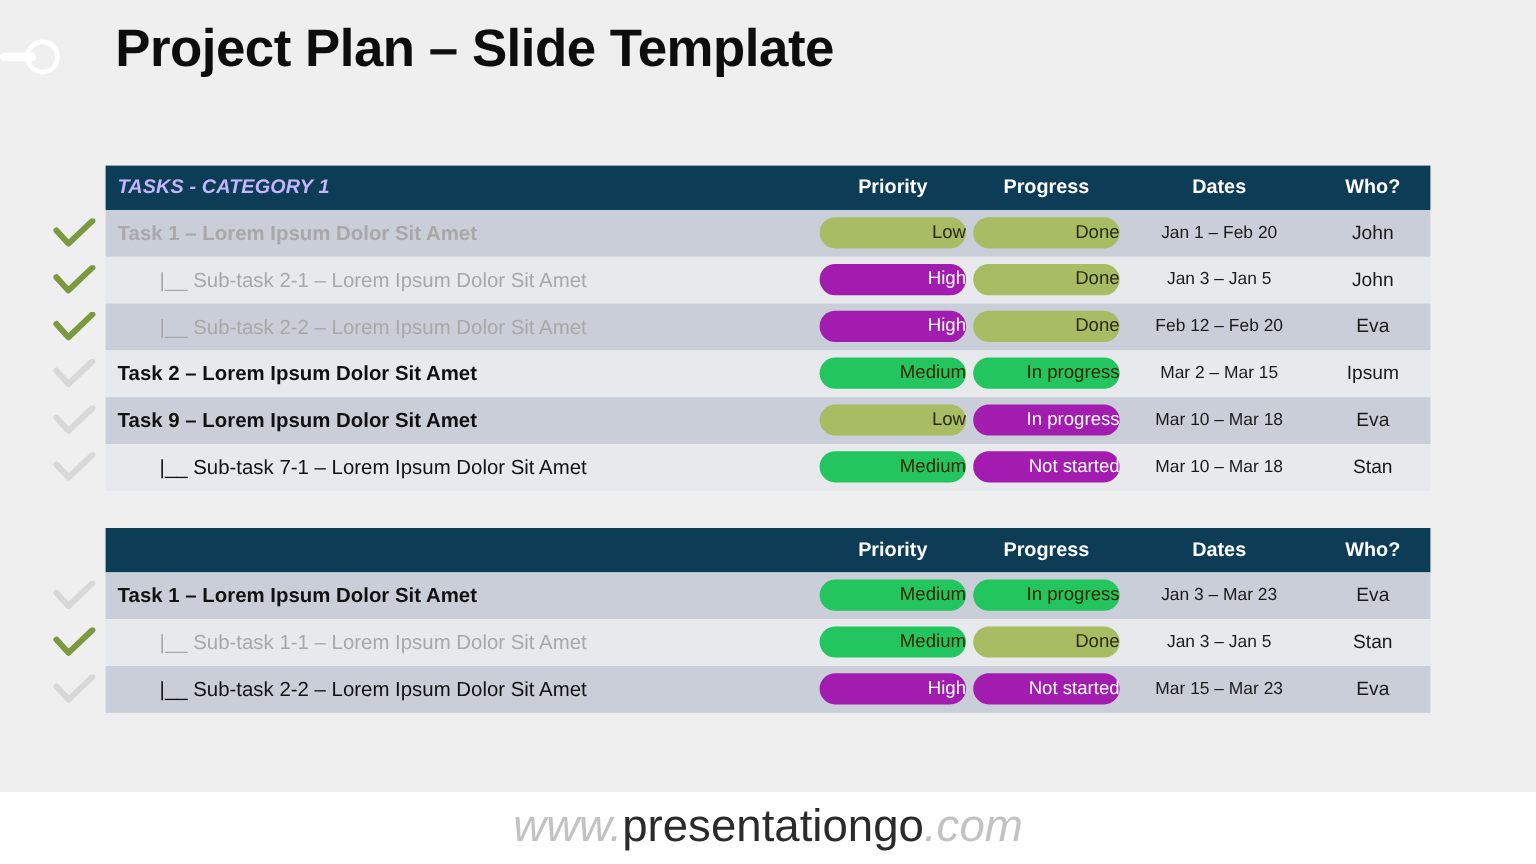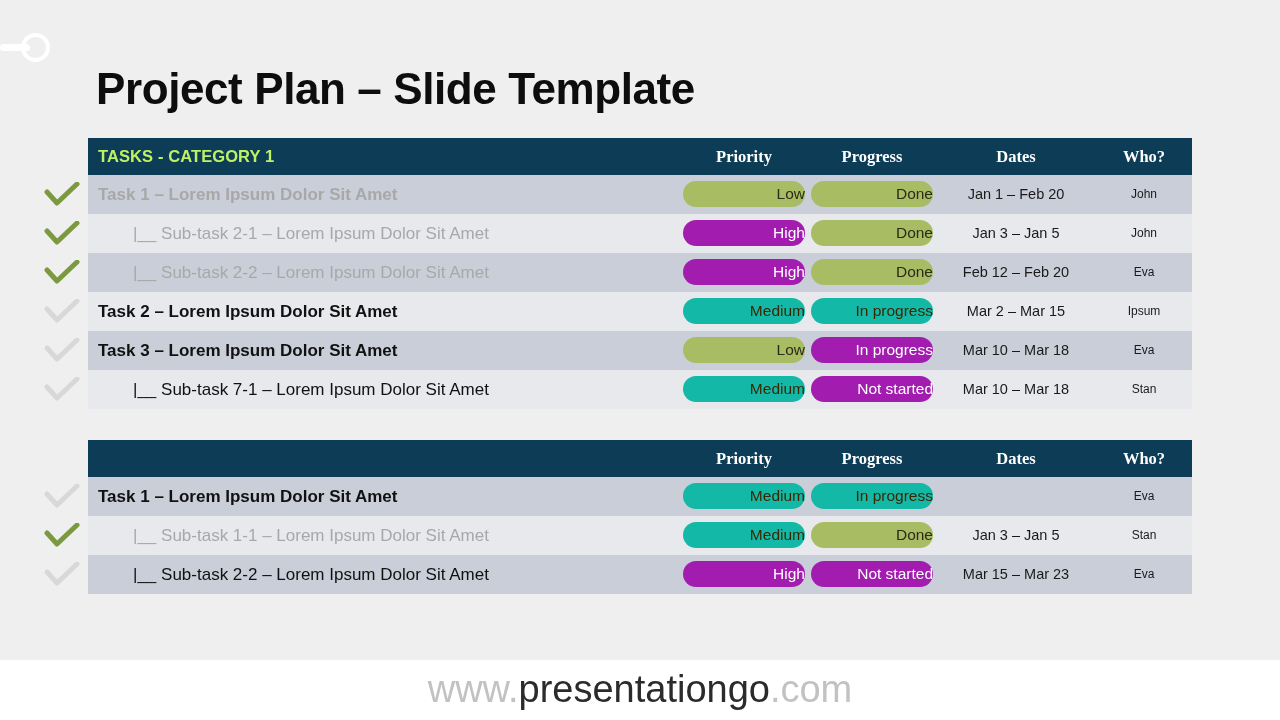--- a/index.html
+++ b/index.html
@@ -55,21 +55,20 @@
   
   .slide-title {
     position: absolute;
     left: 96px;
     top: 16px;
     font-size: 44px;
     font-weight: bold;
     color: #0d0d0d;
     letter-spacing: -0.4px;
     white-space: nowrap;
-    margin-top: 48px;
   }
 
   
   .table-block {
     position: absolute;
     left: 88px;
     width: 1104px;
   }
   #table-1 { top: 138px; }
   #table-2 { top: 440px; }
@@ -80,33 +79,33 @@
     background: #0c3c56;
   }
   .thead .cat-label {
     position: absolute;
     left: 10px;
     top: 0;
     height: 37px;
     line-height: 37px;
     font-size: 16.5px;
     font-weight: bold;
-    color: #bef264;
+    color: #c4b5fd;
     letter-spacing: 0.1px;
+    font-style: italic;
   }
   .thead .col-label {
     position: absolute;
     top: 0;
     height: 37px;
     line-height: 37px;
     font-size: 16.5px;
     font-weight: bold;
     color: #ffffff;
     text-align: center;
-    font-family: Liberation Serif, serif;
   }
 
   
   .c-priority { left: 595px; width: 122px; }
   .c-progress { left: 723px; width: 122px; }
   .c-dates    { left: 853px; width: 150px; }
   .c-who      { left: 1013px; width: 86px; }
 
   .trow {
     position: relative;
@@ -136,34 +135,34 @@
     height: 26px;
     line-height: 26px;
     border-radius: 13px;
     font-size: 15.5px;
     text-align: right;
     box-sizing: border-box;
   }
   .pill.col-priority { left: 595px; width: 122px; }
   .pill.col-progress { left: 723px; width: 122px; }
   .pill.green  { background: #a8bc63; color: #2b2b17; }
-  .pill.orange { background: #14b8a6; color: #3a2602; }
+  .pill.orange { background: #22c55e; color: #3a2602; }
   .pill.red    { background: #a21caf; color: #ffffff; }
 
   .cell-plain {
     position: absolute;
     top: 0;
     height: 38px;
     line-height: 39px;
     text-align: center;
     color: #1a1a1a;
     white-space: nowrap;
   }
   .cell-dates { left: 853px; width: 150px; font-size: 14.5px; }
-  .cell-who   { left: 1013px; width: 86px; font-size: 12px; }
+  .cell-who   { left: 1013px; width: 86px; font-size: 16px; }
 
   
   .checks {
     position: absolute;
     left: 40px;
     width: 44px;
   }
   #checks-1 { top: 175px; }
   #checks-2 { top: 477px; }
   .check-slot {
@@ -180,21 +179,21 @@
   
   .watermark {
     position: absolute;
     left: 0;
     top: 668px;
     width: 1280px;
     text-align: center;
     font-size: 38px;
     white-space: nowrap;
   }
-  .watermark .wm-light { color: #c2c2c2; }
+  .watermark .wm-light { color: #c2c2c2; font-style: italic; }
   .watermark .wm-dark  { color: #2b2b2b; }
 </style>
 </head>
 <body>
 
 <div class="slide">
 
   <div class="logo-mark">
     <div class="bar"></div>
     <div class="ring"></div>
@@ -282,21 +281,21 @@
         <div class="cell-plain cell-who">Eva</div>
       </div>
       <div class="trow stripe-light">
         <div class="task-label lvl-0 active">Task 2 – Lorem Ipsum Dolor Sit Amet</div>
         <div class="pill col-priority orange">Medium</div>
         <div class="pill col-progress orange">In progress</div>
         <div class="cell-plain cell-dates">Mar 2 – Mar 15</div>
         <div class="cell-plain cell-who">Ipsum</div>
       </div>
       <div class="trow stripe-dark">
-        <div class="task-label lvl-0 active">Task 3 – Lorem Ipsum Dolor Sit Amet</div>
+        <div class="task-label lvl-0 active">Task 9 – Lorem Ipsum Dolor Sit Amet</div>
         <div class="pill col-priority green">Low</div>
         <div class="pill col-progress red">In progress</div>
         <div class="cell-plain cell-dates">Mar 10 – Mar 18</div>
         <div class="cell-plain cell-who">Eva</div>
       </div>
       <div class="trow stripe-light">
         <div class="task-label lvl-1 active">|__ Sub-task 7-1 – Lorem Ipsum Dolor Sit Amet</div>
         <div class="pill col-priority orange">Medium</div>
         <div class="pill col-progress red">Not started</div>
         <div class="cell-plain cell-dates">Mar 10 – Mar 18</div>
@@ -307,20 +306,21 @@
       <div class="thead">
         <div class="col-label c-priority">Priority</div>
         <div class="col-label c-progress">Progress</div>
         <div class="col-label c-dates">Dates</div>
         <div class="col-label c-who">Who?</div>
       </div>
       <div class="trow stripe-dark">
         <div class="task-label lvl-0 active">Task 1 – Lorem Ipsum Dolor Sit Amet</div>
         <div class="pill col-priority orange">Medium</div>
         <div class="pill col-progress orange">In progress</div>
+        <div class="cell-plain cell-dates">Jan 3 – Mar 23</div>
         <div class="cell-plain cell-who">Eva</div>
       </div>
       <div class="trow stripe-light">
         <div class="task-label lvl-1 faded">|__ Sub-task 1-1 – Lorem Ipsum Dolor Sit Amet</div>
         <div class="pill col-priority orange">Medium</div>
         <div class="pill col-progress green">Done</div>
         <div class="cell-plain cell-dates">Jan 3 – Jan 5</div>
         <div class="cell-plain cell-who">Stan</div>
       </div>
       <div class="trow stripe-dark">

